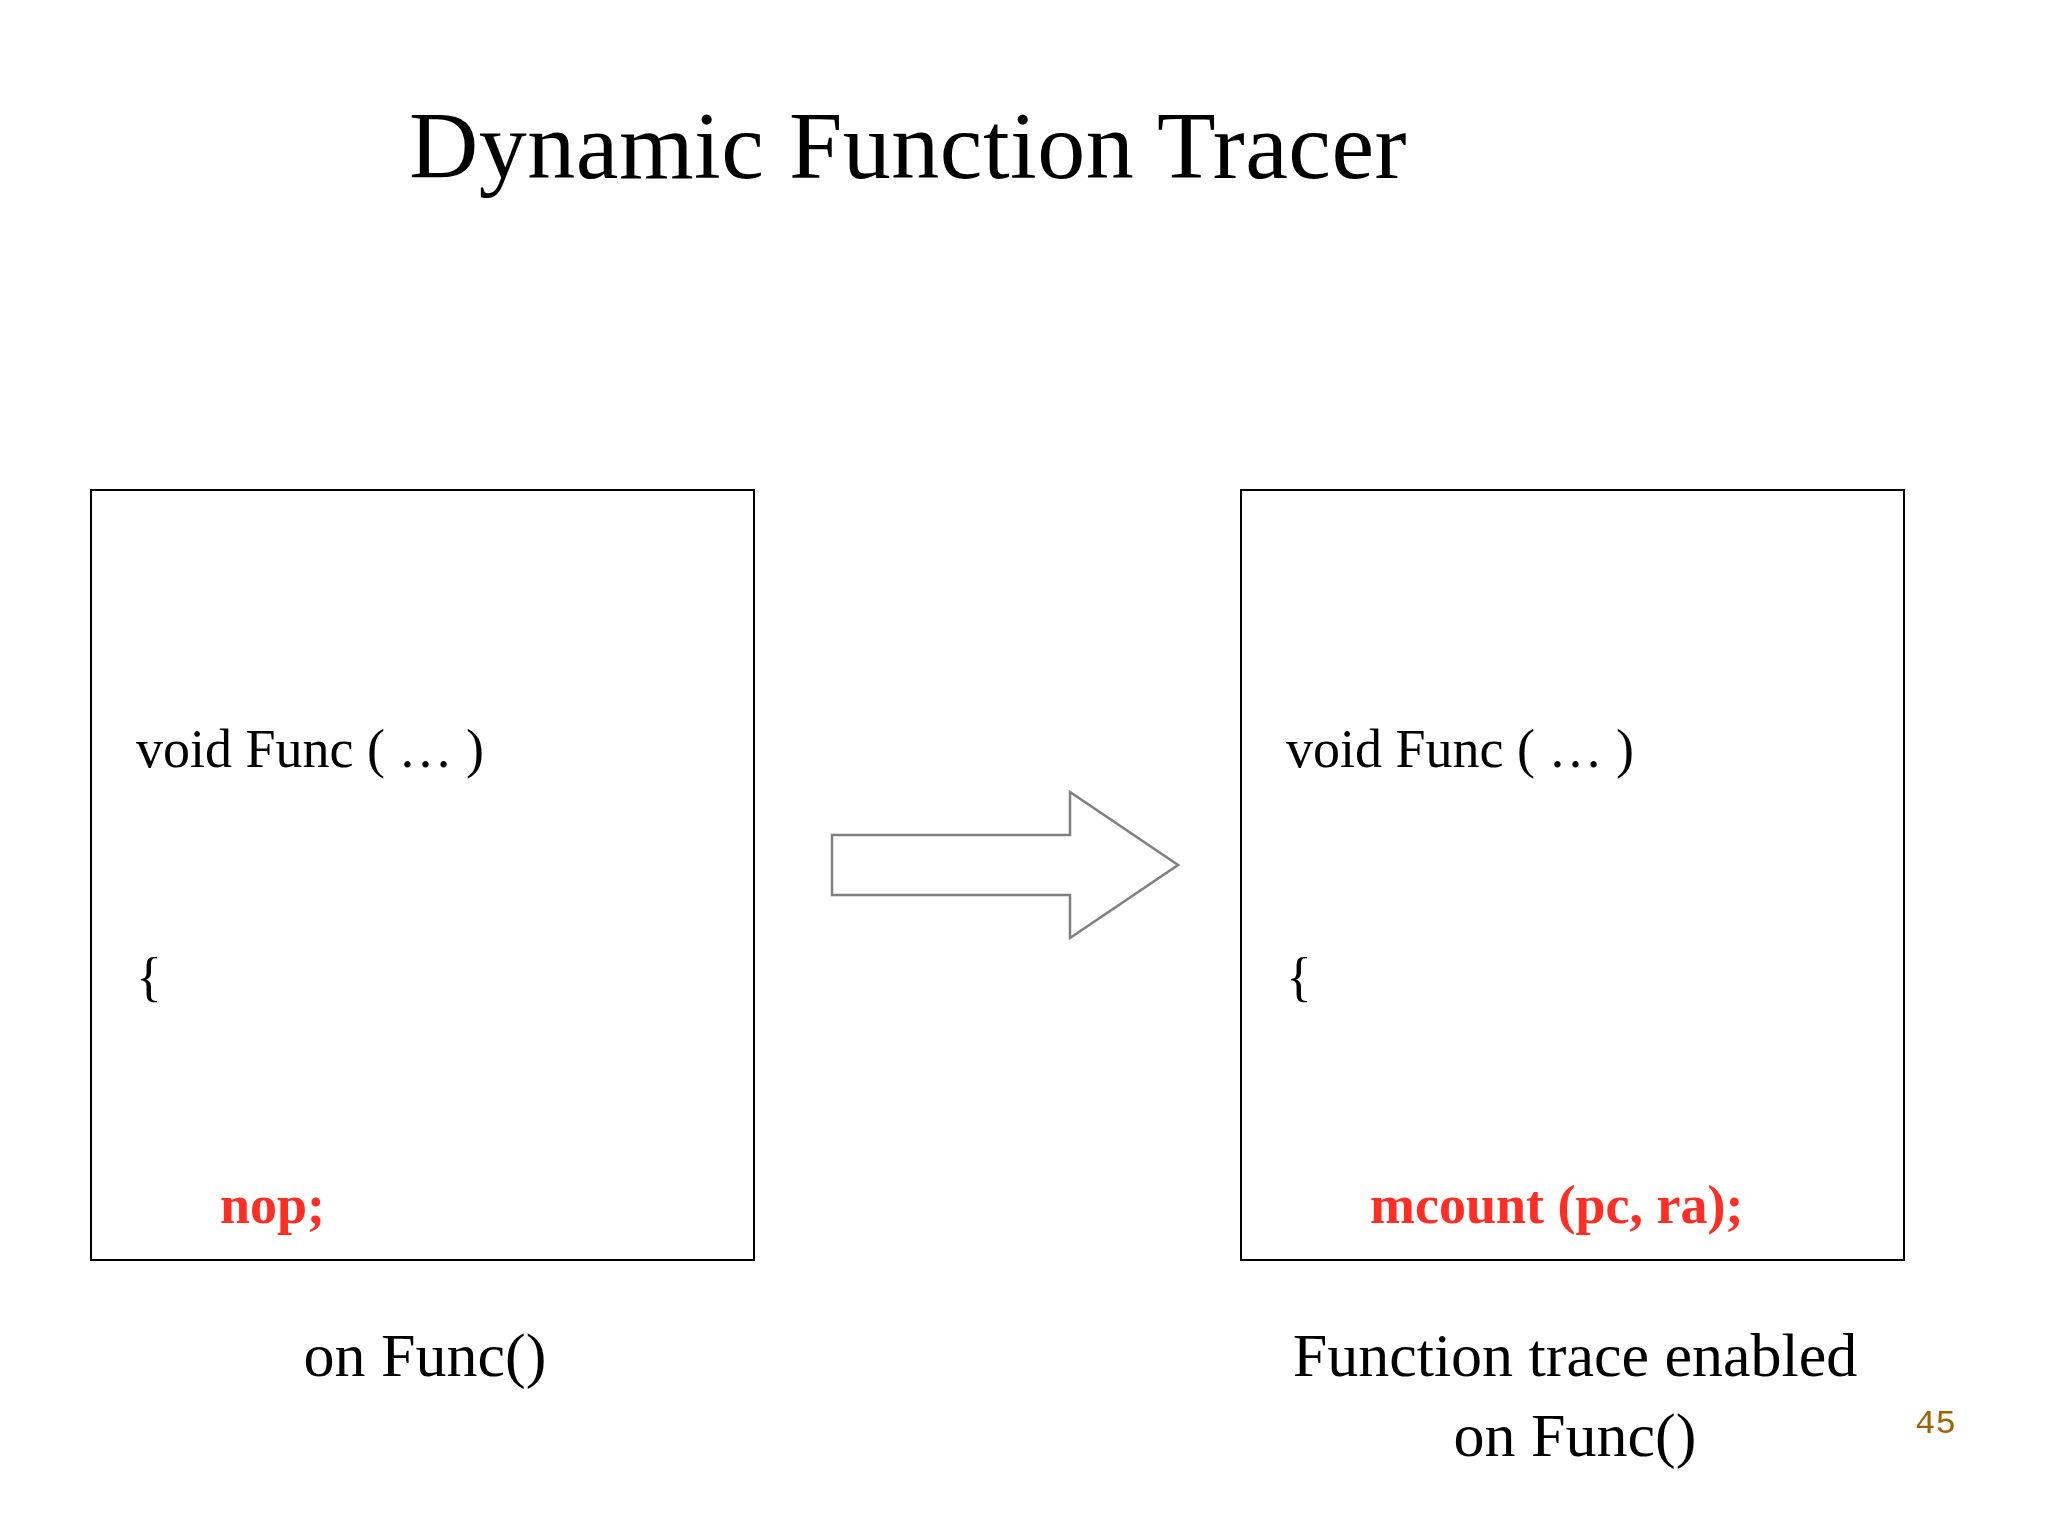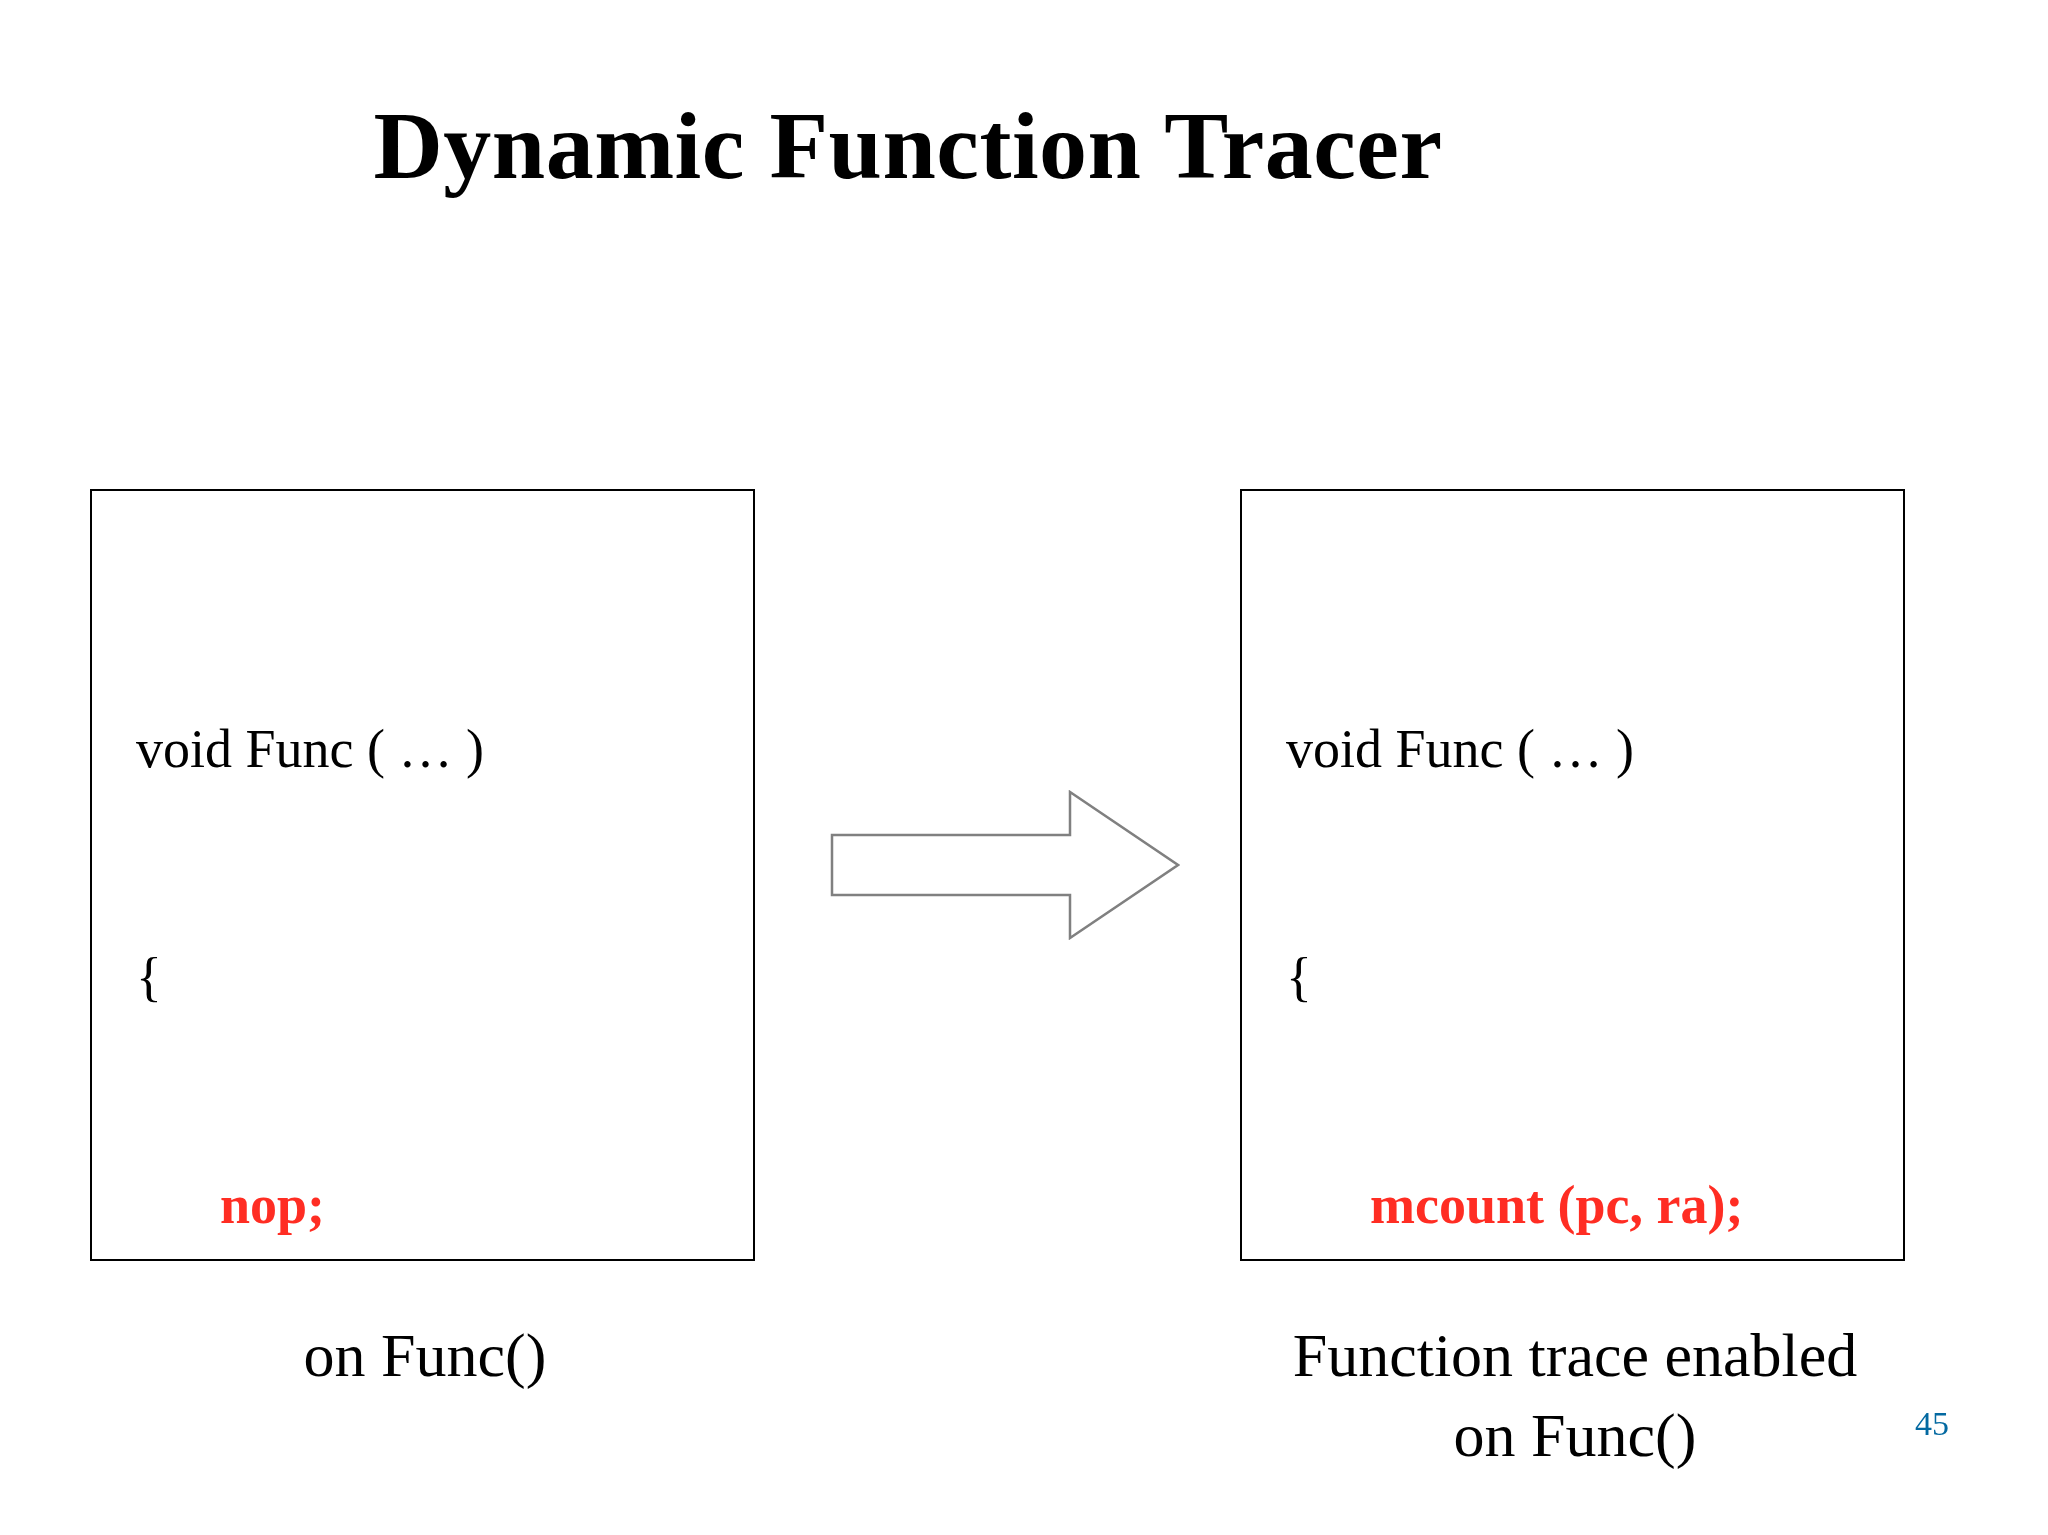--- a/index.html
+++ b/index.html
@@ -19,21 +19,21 @@
   
   .slide-title {
     position: absolute;
     left: 0;
     top: 96px;
     width: 1816px;
     text-align: center;
     font-family: "Liberation Serif", "DejaVu Serif", serif;
     font-size: 96px;
     line-height: 1.05;
-    font-weight: 700;
+    font-weight: 400;
     letter-spacing: 0.5px;
     color: #000000;
     white-space: nowrap;
   }
 
   
   .code-box {
     position: absolute;
     box-sizing: border-box;
     border: 2px solid #000000;
@@ -83,23 +83,23 @@
   #caption-left  { left: 60px;  top: 1315px; width: 730px; }
   #caption-right { left: 1210px; top: 1315px; width: 730px; }
   .caption-line-1 { display: block; }
   .caption-line-2 { display: block; }
 
   
   #page-number {
     position: absolute;
     left: 1915px;
     top: 1405px;
-    font-family: Liberation Serif, serif;
+    font-family: Liberation Mono, monospace;
     font-size: 34px;
-    color: #0369a1;
+    color: #a16207;
   }
 </style>
 </head>
 <body>
 
 <div class="slide-title">Dynamic Function Tracer</div>
 
 <div class="code-box" id="code-box-left">
   <div class="code-block">
     <div class="code-line">void Func ( … )</div>

